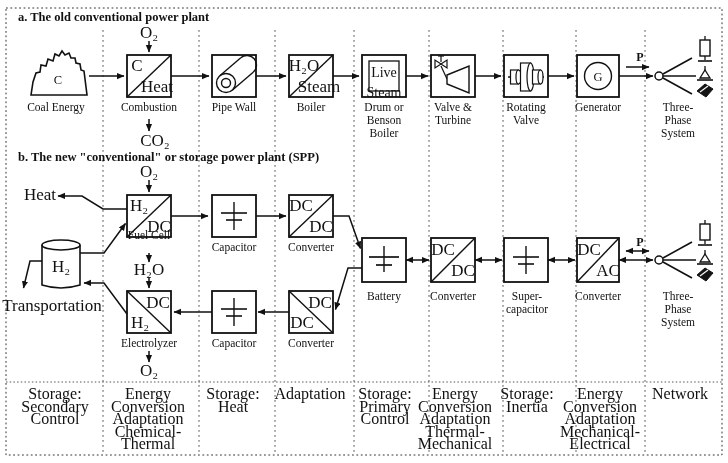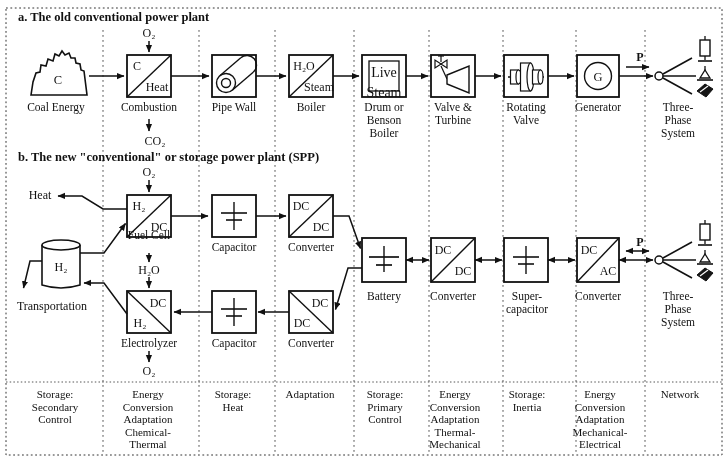--- a/index.html
+++ b/index.html
@@ -2,24 +2,24 @@
 <html><head>
 <meta charset="utf-8">
 <style>
   html,body{margin:0;padding:0;background:#e8e8e8;}
   .stage{position:relative;width:728px;height:463px;background:#ffffff;
          font-family:"Liberation Serif","DejaVu Serif",serif;color:#111;overflow:hidden;}
   .stage svg{position:absolute;left:0;top:0;}
   .title{position:absolute;font-weight:bold;font-size:12.5px;white-space:nowrap;text-align:center;}
   .lbl{position:absolute;transform:translateX(-50%);white-space:pre-line;text-align:center;
        font-size:11.5px;line-height:13px;}
-  .bt{position:absolute;transform:translate(-50%,-50%);font-size:12px;white-space:nowrap;}
+  .bt{position:absolute;transform:translate(-50%,-50%);font-size:17px;white-space:nowrap;}
   .big{font-size:12.5px;}
   .pf{font-weight:bold;font-size:12px;}
-  .foot{font-size:11px;line-height:12.5px;}
+  .foot{font-size:16px;line-height:12.5px;}
 </style>
 </head>
 <body>
 
 <div class="stage">
 
 <svg width="728" height="463" viewBox="0 0 728 463">
   <defs>
     <marker id="ah" markerWidth="8" markerHeight="7" refX="7" refY="3" orient="auto-start-reverse" markerUnits="userSpaceOnUse">
       <path d="M0,0 L7.5,3 L0,6.2 Z" fill="#111"></path>

